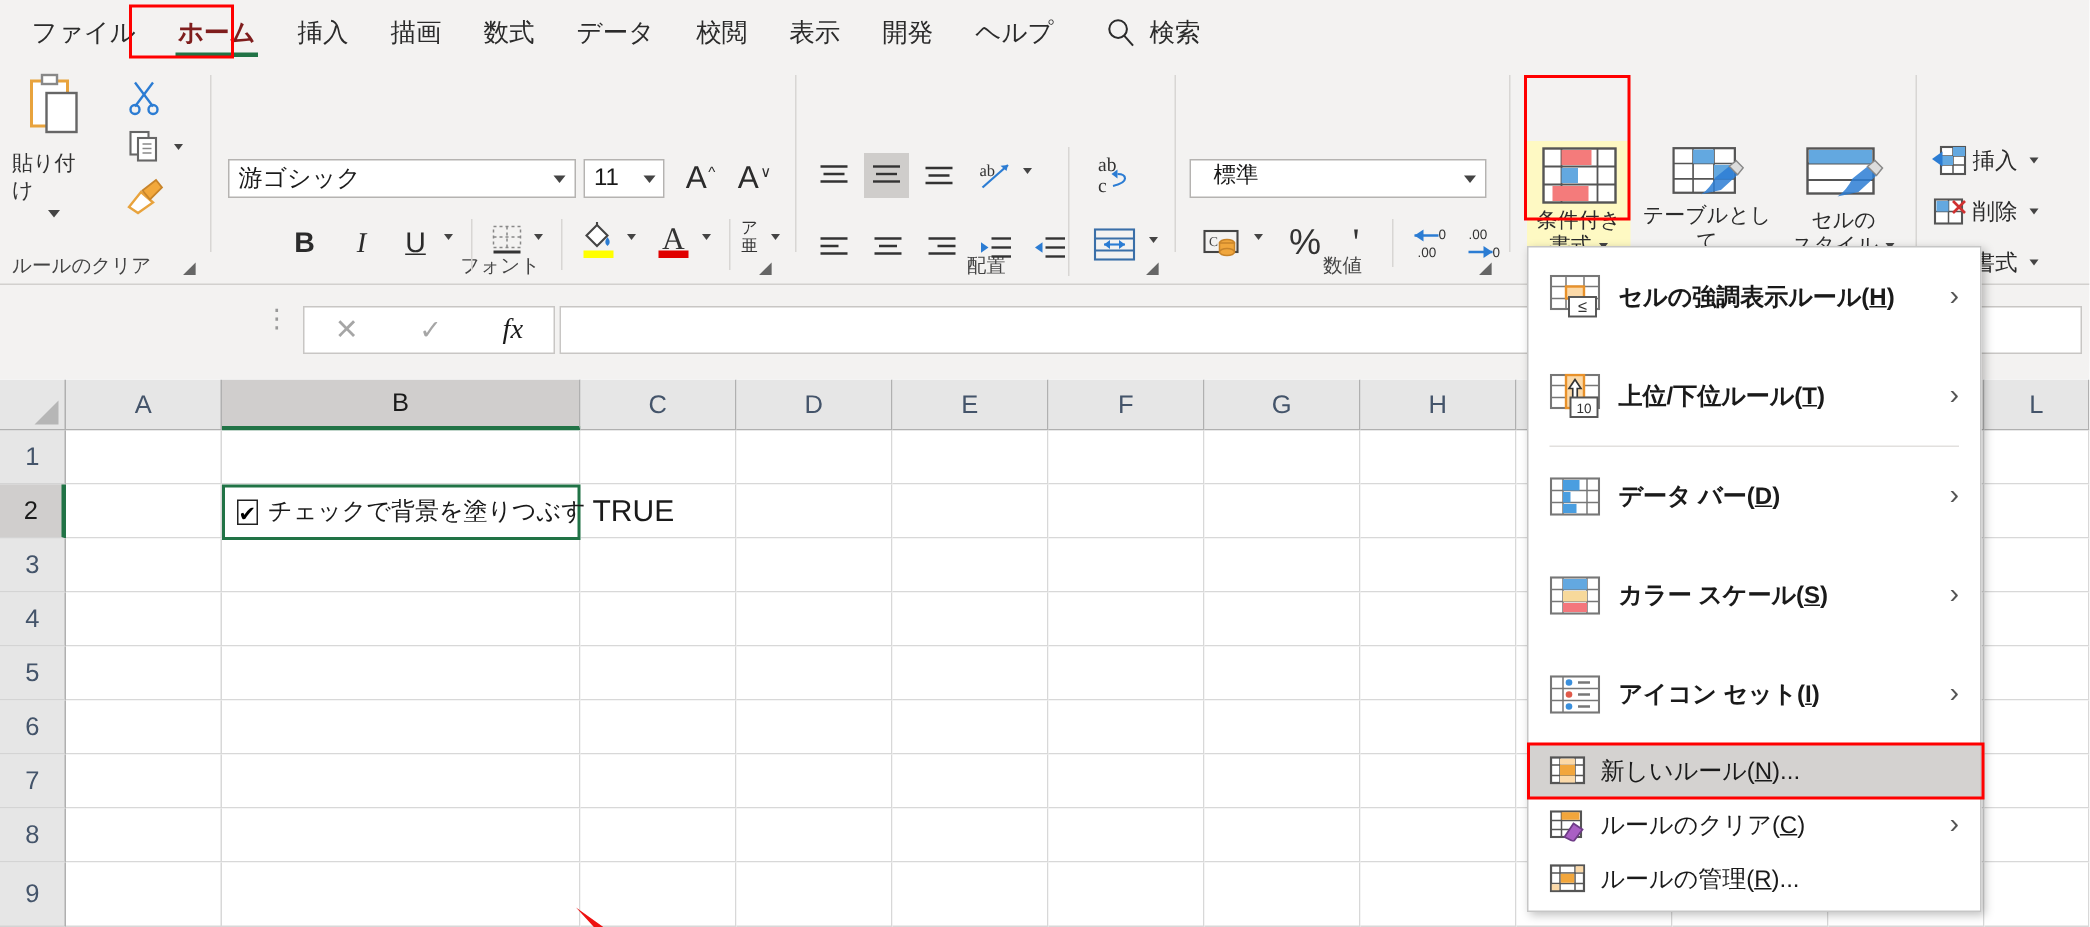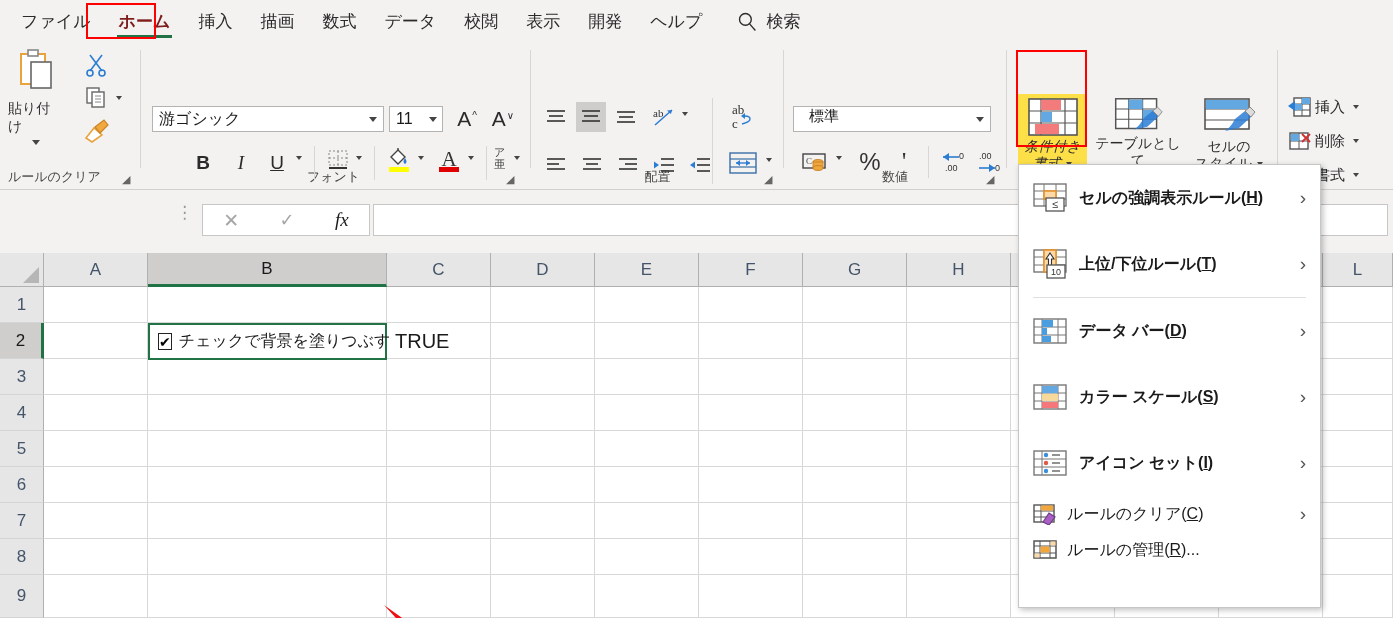--- a/index.html
+++ b/index.html
@@ -96,21 +96,21 @@
     display: flex; align-items: flex-start; padding-left: 15px; color: #1a1a1a;
   }
   .numbox .dd { position: absolute; right: 6px; top: 10px; }
 
   
   .bigbtn {
     position: absolute; top: 52px; width: 76px; height: 92px;
     display: flex; flex-direction: column; align-items: center; cursor: default;
   }
   .bigbtn .lbl { font-size: 14px; color: #2b2b2b; line-height: 17px; text-align:center; }
-  .cf-highlight { background: #fde047; font-style: italic; }
+  .cf-highlight { background: #fef9c3; }
   .cf-redbox {
     position: absolute; left: 1016px; top: 50px; width: 71px; height: 97px;
     border: 2px solid #ff0000; pointer-events: none; z-index: 4;
   }
   
   .cellbtn {
     position: absolute; display: flex; align-items: center; cursor: default;
     font-size: 15px; color: #2b2b2b;
   }
 
@@ -905,20 +905,38 @@
           <circle cx="13" cy="23" r="2.2" fill="#3a8fdc"></circle>
           <line x1="19" y1="7" x2="27" y2="7" stroke="#777" stroke-width="1.6"></line>
           <line x1="19" y1="15" x2="27" y2="15" stroke="#777" stroke-width="1.6"></line>
           <line x1="19" y1="23" x2="27" y2="23" stroke="#777" stroke-width="1.6"></line>
         </svg>
       </span>
       <span class="mi-lbl"><span>アイコン セット(</span><u>I</u><span>)</span></span>
       <span class="mi-arrow">›</span>
     </div>
 
+    <div style="position:relative;">
+      <div class="mi small sel">
+        <span class="mi-ico small">
+          <svg width="24" height="22" viewBox="0 0 24 22">
+            <rect x="1" y="2" width="22" height="17" fill="#fff" stroke="#555" stroke-width="1.5"></rect>
+            <line x1="7" y1="2" x2="7" y2="19" stroke="#555" stroke-width="1"></line>
+            <line x1="17" y1="2" x2="17" y2="19" stroke="#555" stroke-width="1"></line>
+            <line x1="1" y1="7" x2="23" y2="7" stroke="#555" stroke-width="1"></line>
+            <line x1="1" y1="14" x2="23" y2="14" stroke="#555" stroke-width="1"></line>
+            <rect x="7" y="7" width="10" height="7" fill="#f2a63c"></rect>
+            <rect x="7" y="2.8" width="10" height="4" fill="#fbd9a8"></rect>
+            <rect x="7" y="14.2" width="10" height="4.5" fill="#fbd9a8"></rect>
+          </svg>
+        </span>
+        <span class="mi-lbl small"><span>新しいルール(</span><u>N</u><span>)...</span></span>
+      </div>
+      <div class="menu-sel-box"></div>
+    </div>
 
     <div class="mi small">
       <span class="mi-ico small">
         <svg width="24" height="22" viewBox="0 0 24 22">
           <rect x="1" y="2" width="20" height="17" fill="#fff" stroke="#555" stroke-width="1.4"></rect>
           <line x1="8" y1="2" x2="8" y2="19" stroke="#555" stroke-width="1"></line>
           <line x1="1" y1="8" x2="21" y2="8" stroke="#555" stroke-width="1"></line>
           <line x1="1" y1="14" x2="21" y2="14" stroke="#555" stroke-width="1"></line>
           <rect x="8" y="2.5" width="12" height="5" fill="#f2a63c"></rect>
           <path d="M10 19 L16 10 L22 14 L16 22 Z" fill="#a95fc4" stroke="#6e3c86" stroke-width="1.2"></path>

